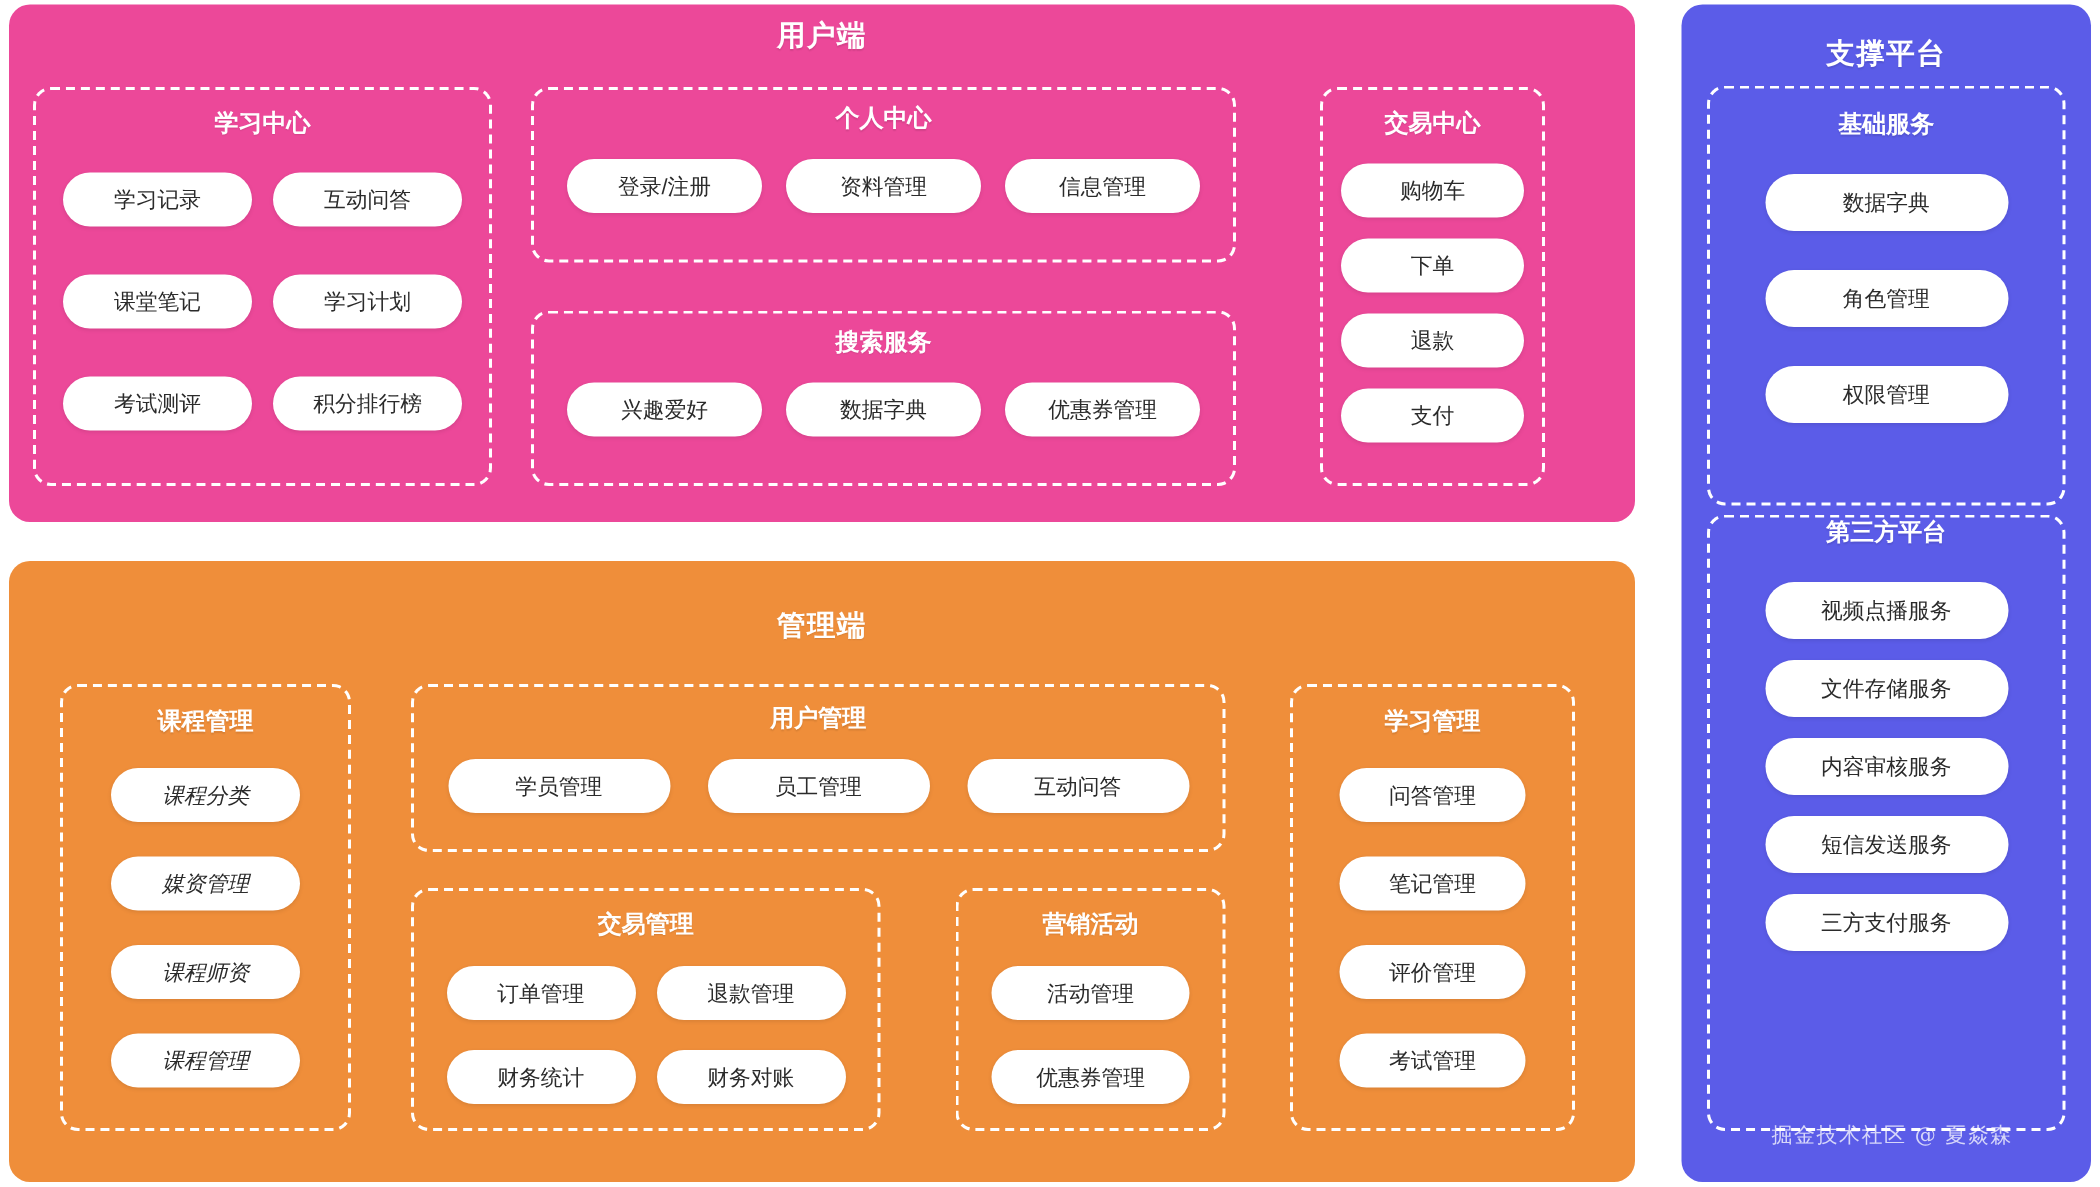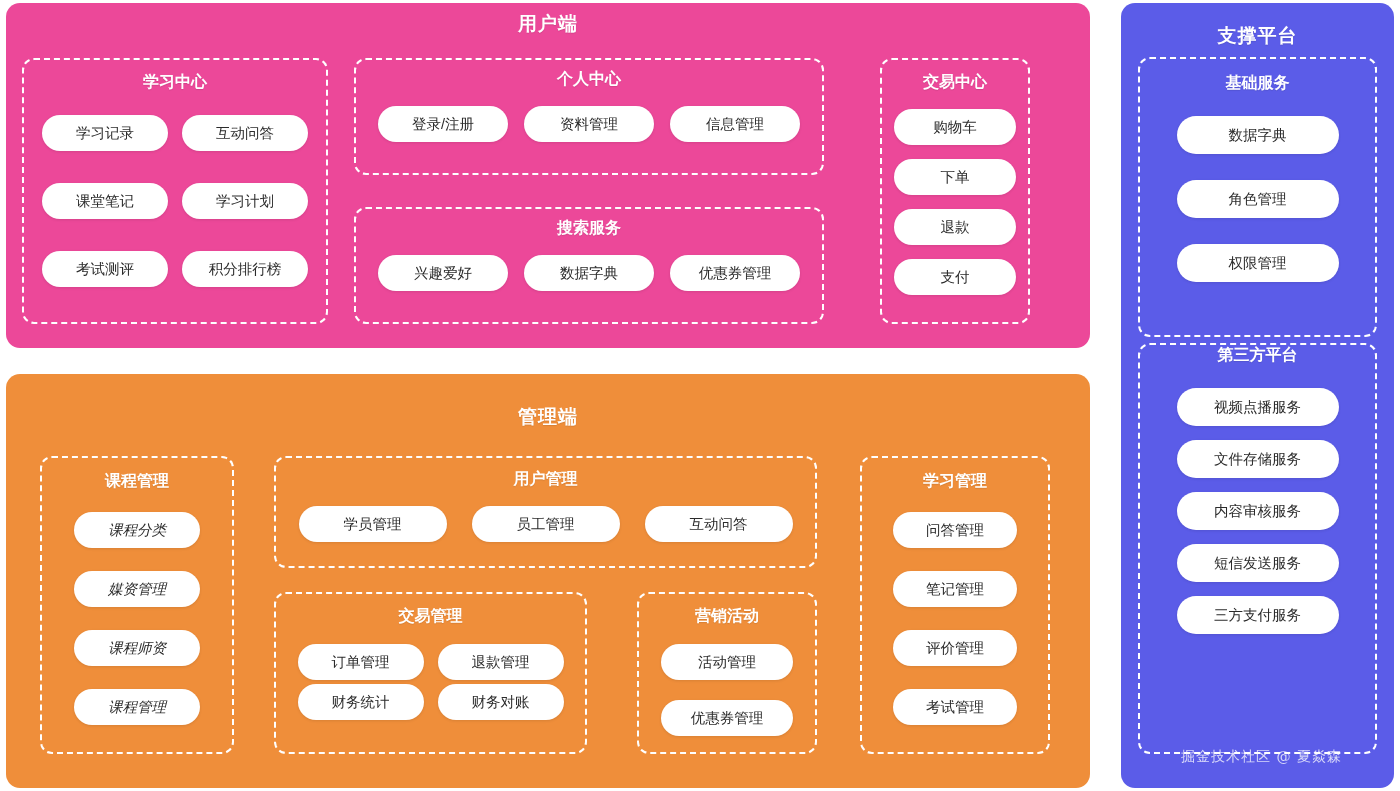--- a/index.html
+++ b/index.html
@@ -146,21 +146,21 @@
   #g-user-mgmt .pill { width: 148px; }
 
   
   #g-trade-mgmt {
     left: 274px; top: 592px; width: 313px; height: 162px;
   }
   #g-trade-mgmt .group-title { margin-top: 12px; }
   #g-trade-mgmt .grid {
     display: grid;
     grid-template-columns: 126px 126px;
-    gap: 4px 14px;
+    gap: 20px 14px;
     justify-content: center;
     margin-top: 17px;
   }
   #g-trade-mgmt .pill { width: 126px; }
 
   
   #g-marketing {
     left: 637px; top: 592px; width: 180px; height: 162px;
   }
   #g-marketing .group-title { margin-top: 12px; }

